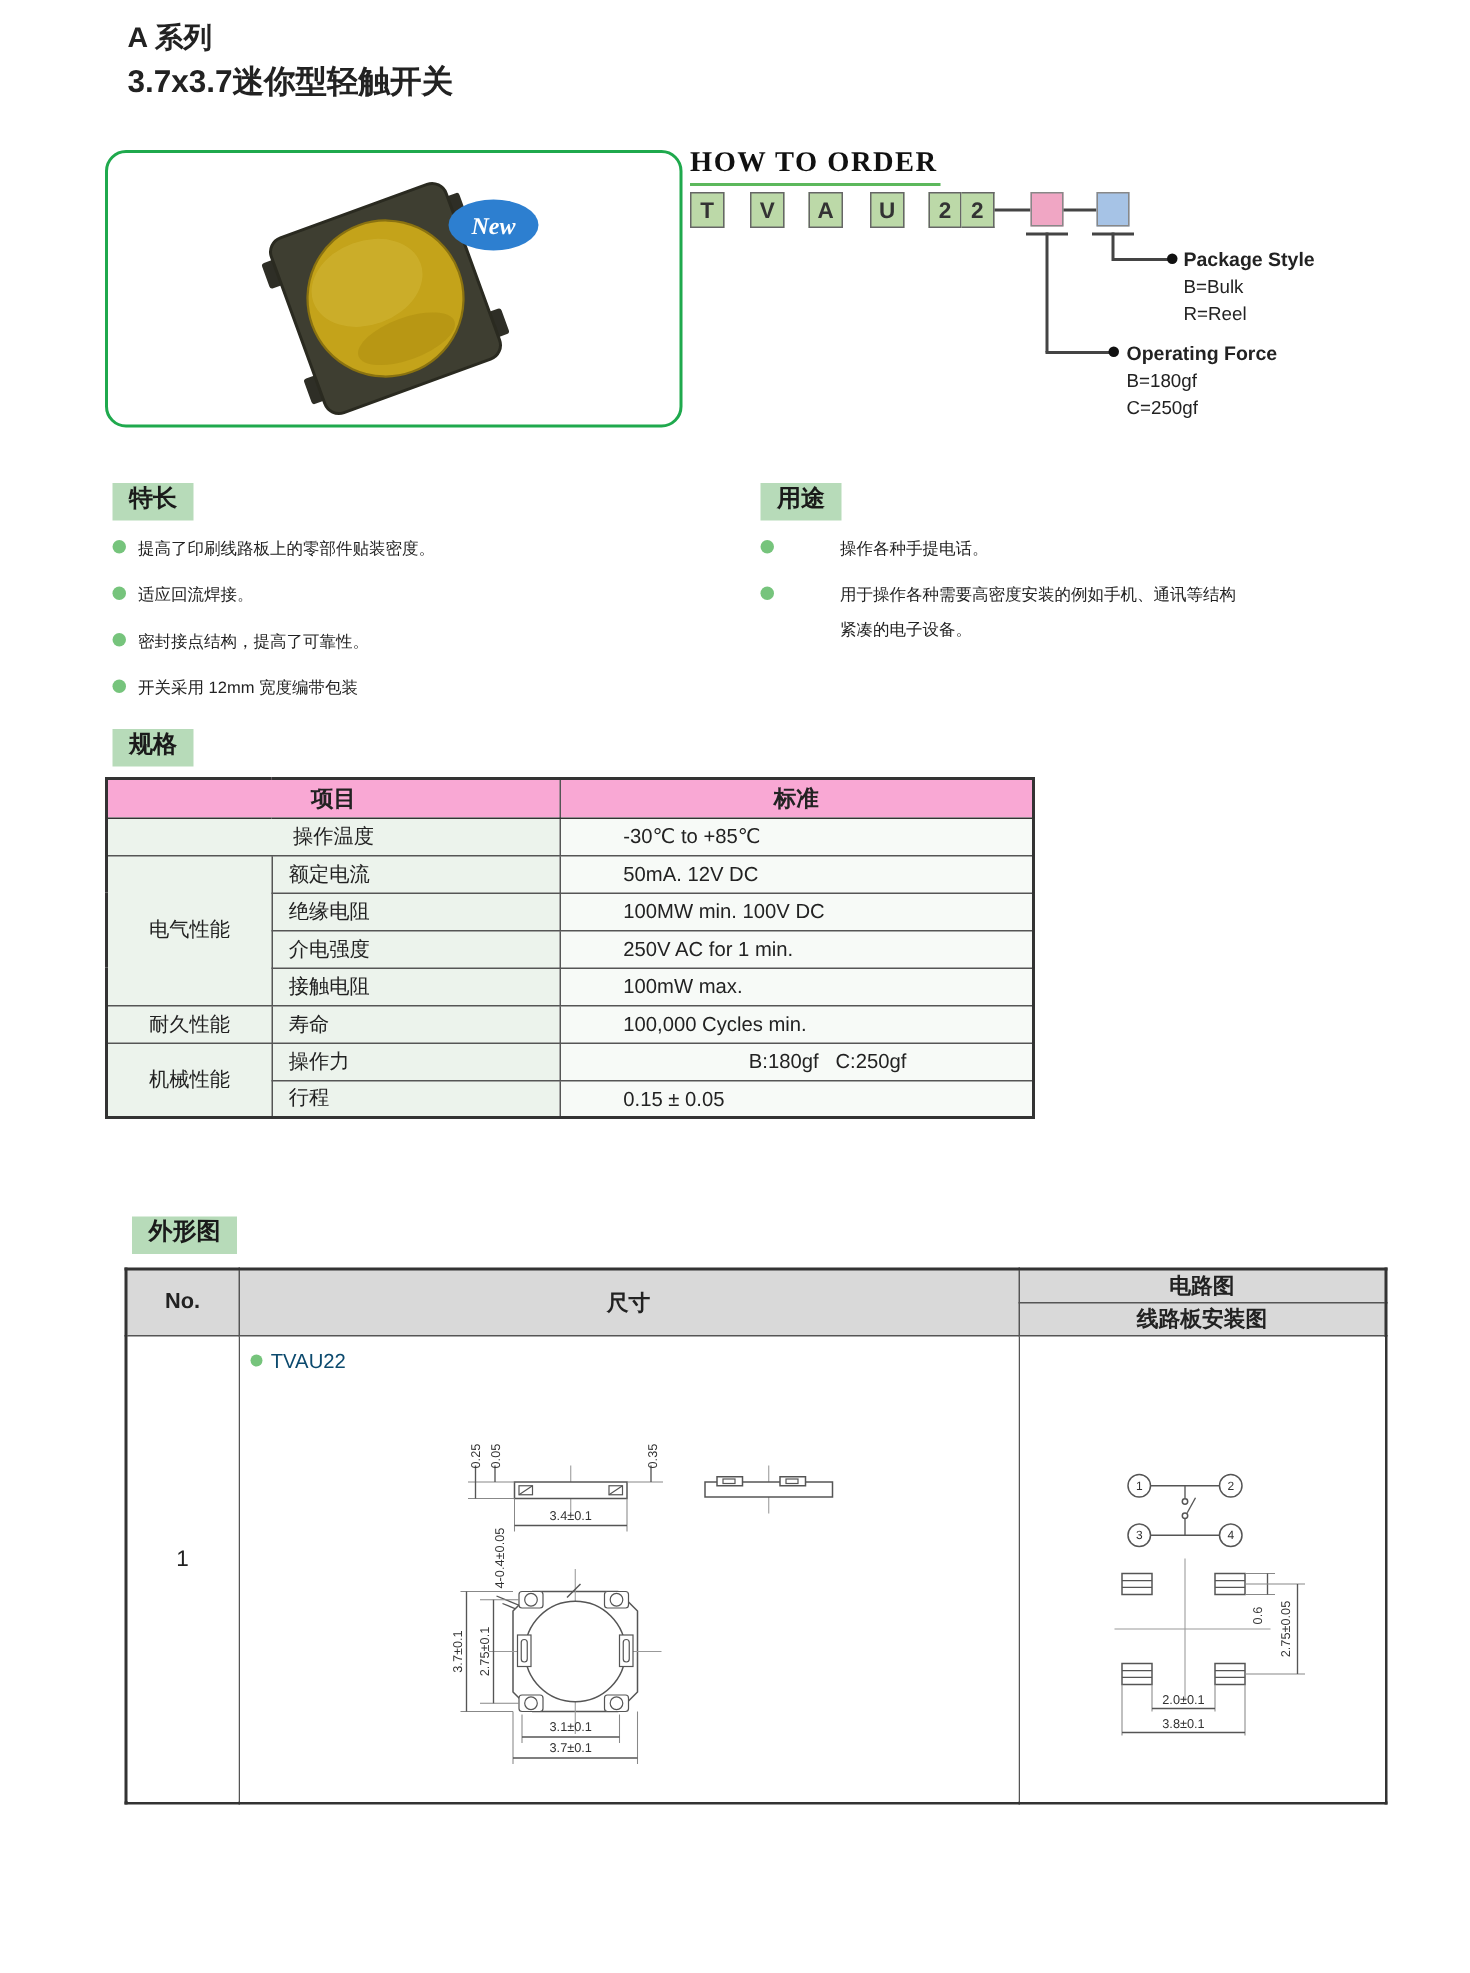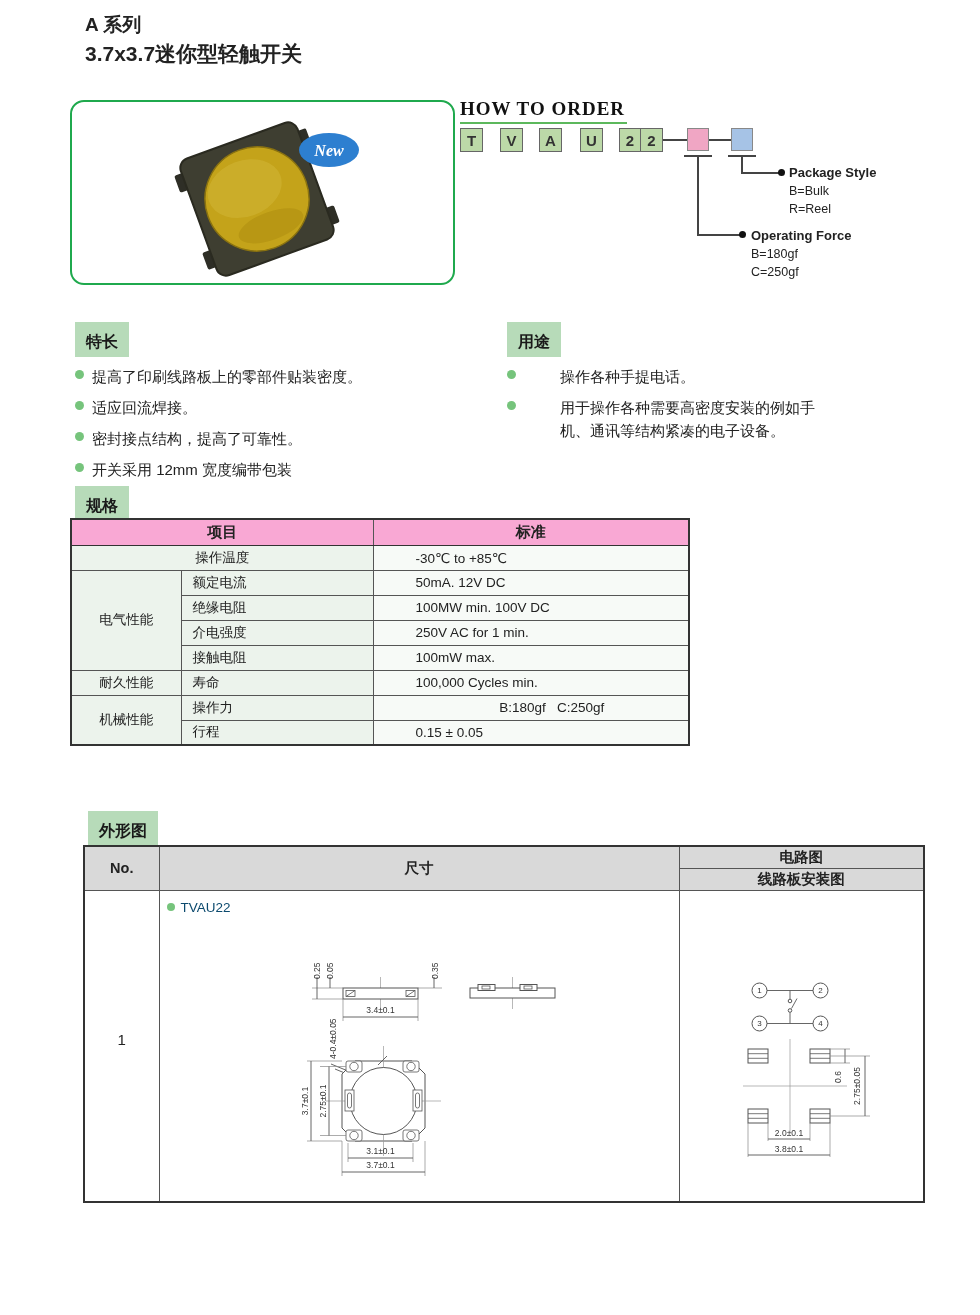--- a/index.html
+++ b/index.html
@@ -24,29 +24,29 @@
   .digit-cell + .digit-cell { border-left:none; }
   .pink-box { position:absolute; left:237px; top:33px; width:22px; height:23px; background:#f0a6c4; border:1px solid #888; }
   .blue-box { position:absolute; left:281px; top:33px; width:22px; height:23px; background:#a6c3e6; border:1px solid #888; }
   .hline { position:absolute; height:1.5px; background:#444; }
   .vline { position:absolute; width:1.5px; background:#444; }
   .bullet-dot { position:absolute; width:7px; height:7px; border-radius:50%; background:#111; }
   .callout-title { position:absolute; font-size:13px; font-weight:700; color:#222; }
   .callout-opt { position:absolute; font-size:12.5px; color:#222; }
 
   
-  .sec-hd { display:inline-block; background:#b7dbb9; color:#1a1a1a; font-size:16px; font-weight:700; padding:10px 11px 4px; }
+  .sec-hd { display:inline-block; background:#b7dbb9; color:#1a1a1a; font-size:16px; font-weight:700; padding:0 11px 4px; }
 
   
   .features { left:70px; top:322px; width:430px; }
   .apps { left:502px; top:322px; width:410px; }
   .list { margin-top:5px; }
   .li { display:flex; align-items:flex-start; margin-left:5px; margin-top:8px; }
   .li .dot { width:9px; height:9px; border-radius:50%; background:#76c47c; margin:5px 8px 0 0; flex:0 0 auto; }
-  .li .txt { font-size:15px; line-height:23px; color:#222; }
+  .li .txt { font-size:11px; line-height:23px; color:#222; }
   .apps .txt { width:268px;margin-left:36px; }
 
   
   .spec { left:70px; top:486px; width:620px; }
   .spec-table { position:absolute; left:0; top:32px; width:618px; border-collapse:collapse; border:2px solid #333; table-layout:fixed; }
   .spec-table td { border:1px solid #555; font-size:13.5px; height:25px; }
   .spec-table tr.hd td { background:#f9a8d4; font-size:15px; font-weight:700; text-align:center; height:26px; border-bottom:1.5px solid #333; }
   .spec-table td.cat { background:#ecf3ec; text-align:center; }
   .spec-table td.item { background:#ecf3ec; padding-left:11px; }
   .spec-table td.ctr { text-align:center; padding-left:0; }

